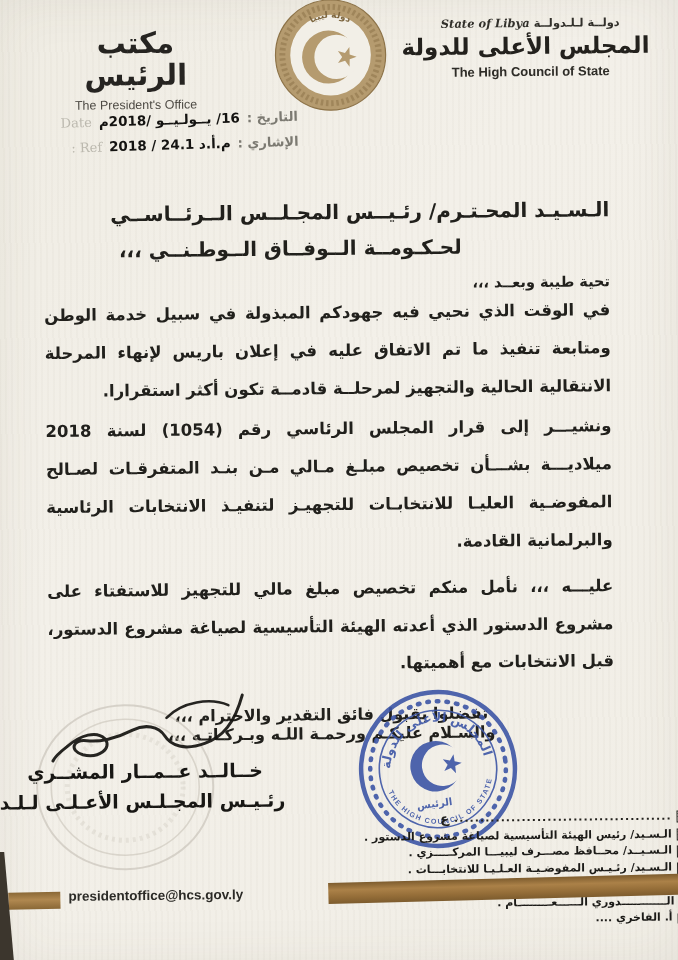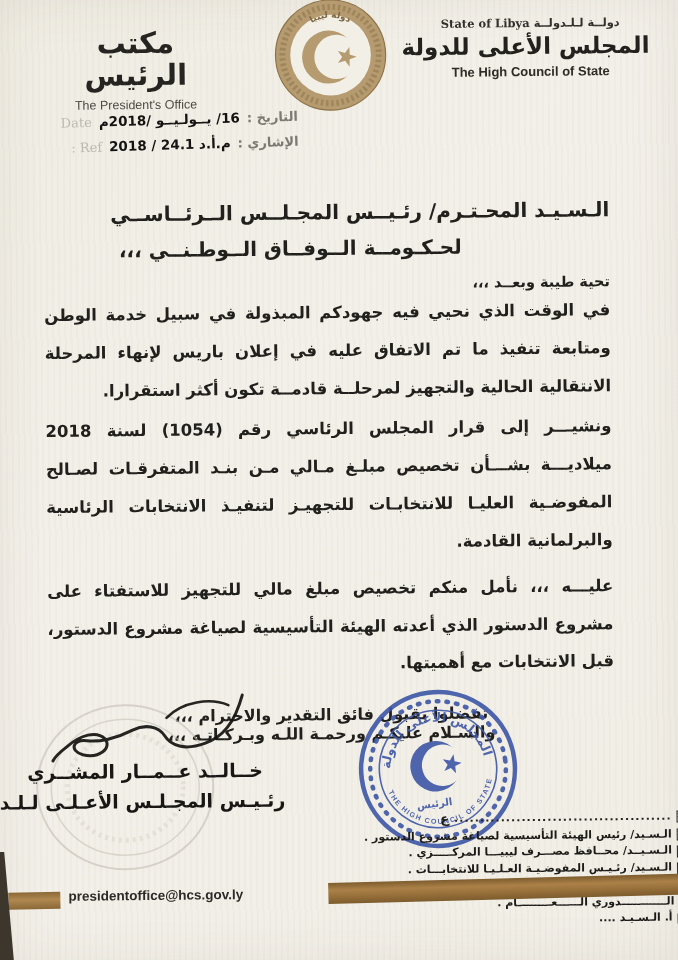--- a/index.html
+++ b/index.html
@@ -19,21 +19,21 @@
   .abs{position:absolute;}
   .ar{direction:rtl;font-family:"DejaVu Sans",sans-serif;}
 
   
   .po-block{left:58px;top:38px;width:188px;text-align:center;}
   .po-callig{font-size:29px;font-weight:bold;color:#262421;line-height:1.1;}
   .po-caption{font-size:12.5px;color:#4d4a44;margin-top:6px;font-family:"Liberation Sans","DejaVu Sans",sans-serif;}
   .emblem-box{left:288px;top:6px;width:118px;height:122px;}
   .council-block{left:428px;top:30px;width:238px;text-align:center;}
   .state-line{font-size:11.5px;font-weight:bold;color:#32302b;white-space:nowrap;}
-  .state-line .en{font-family:"DejaVu Serif",serif;}
+  .state-line .en{font-family:"DejaVu Serif",serif;font-style:italic;}
   .council-callig{font-size:23px;font-weight:bold;color:#23211d;margin-top:3px;white-space:nowrap;}
   .council-caption{font-size:13px;font-weight:bold;color:#2e2c27;margin-top:5px;font-family:"Liberation Sans","DejaVu Sans",sans-serif;}
 
   
   .meta-block{left:34px;top:122px;width:280px;transform:rotate(-1.1deg);}
   .meta-row{display:flex;direction:rtl;align-items:baseline;gap:7px;margin-bottom:9px;}
   .meta-label-ar{font-size:13px;color:#7c7a72;font-weight:bold;white-space:nowrap;}
   .meta-value{font-size:13.5px;font-weight:bold;color:#141311;white-space:nowrap;}
   .meta-label-en{font-size:13px;color:#bcb9af;font-family:"DejaVu Serif",serif;white-space:nowrap;}
 
@@ -193,21 +193,21 @@
     </div>
     <div class="cc-row">
       <span class="bullet"></span>
       <span class="ar">الـسـيــد/ رئـيــــس ديــــوان المحــاســبـــة .</span>
     </div>
     <div class="cc-row cc-indent">
       <span class="ar">الــــــــــــدوري الــــــعـــــــــام .</span>
     </div>
     <div class="cc-row">
       <span class="bullet screen"></span>
-      <span class="ar">أ. الـسـيـد ....</span>
+      <span class="ar">أ. الفاخري ....</span>
     </div>
   </div>
 
   <div class="abs footer-bar-small"></div>
   <div class="abs footer-email">presidentoffice@hcs.gov.ly</div>
   <div class="abs footer-bar-long"></div>
 
 </div>
 
 <div class="abs dark-corner"></div>

